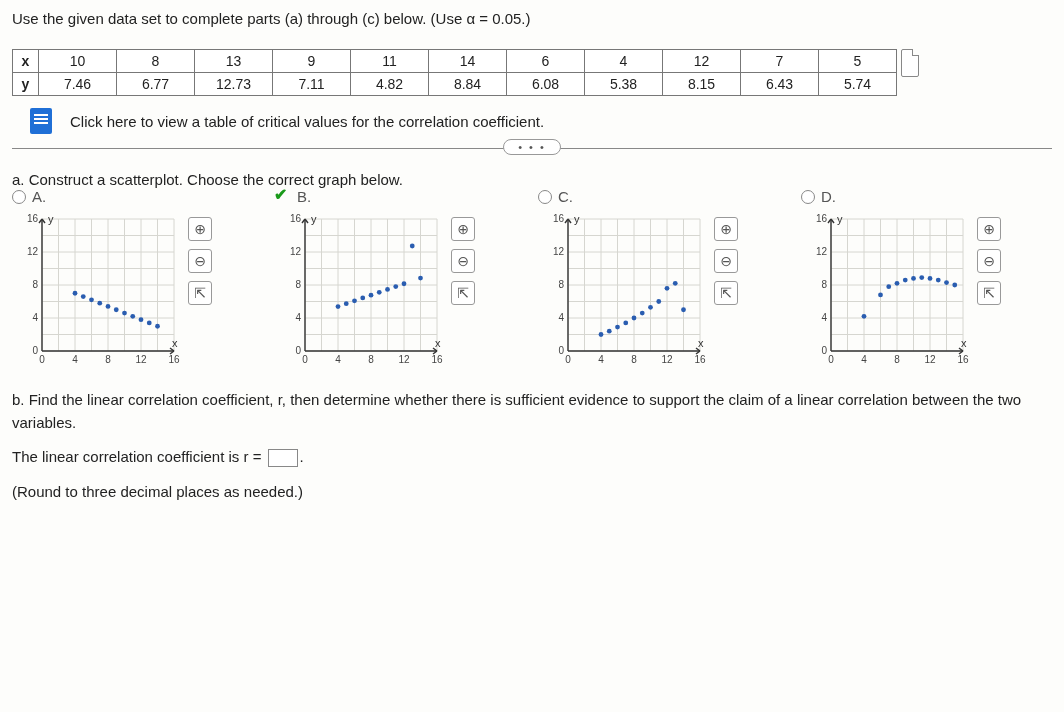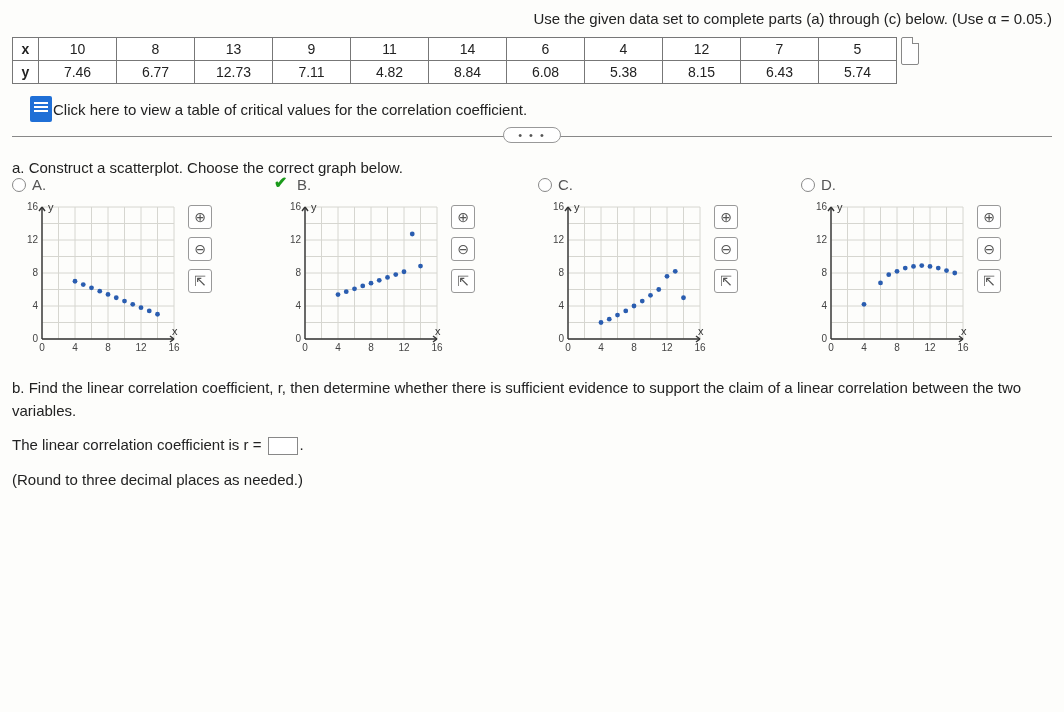--- a/index.html
+++ b/index.html
@@ -1,24 +1,24 @@
 <!DOCTYPE html>
 <html><head>
 <meta charset="utf-8">
 <style>
 * { margin:0; padding:0; box-sizing:border-box; }
 body { font-family: Arial, sans-serif; font-size:15px; color:#222; background:#fdfdfb; padding:10px 12px; width:1064px; }
-.intro { margin-bottom:10px;text-align:right; }
+.intro { margin-bottom:22px; }
 .table-wrap { display:flex; align-items:stretch; margin-bottom:12px; }
 table { border-collapse:collapse; }
 td { border:1px solid #777; text-align:center; padding:3px 20px; background:#fff; font-size:14px; min-width:78px; }
 td.hdr { font-weight:bold; min-width:26px; width:26px; padding:3px 6px; }
 .copy-ic { width:18px; height:28px; border:1px solid #888; border-radius:2px; margin-left:4px; align-self:flex-start; background:#fff; position:relative; }
 .copy-ic:before{content:"";position:absolute;right:-1px;top:-1px;width:6px;height:6px;border-left:1px solid #888;border-bottom:1px solid #888;background:#fdfdfb;}
-.link-row { display:flex; align-items:center; gap:1px; margin:8px 0 14px 18px; }
+.link-row { display:flex; align-items:center; gap:18px; margin:8px 0 14px 18px; }
 .doc-icon { width:22px; height:26px; background:#1f6fd6; border-radius:2px; position:relative; }
 .doc-icon:after{content:"";position:absolute;left:4px;top:6px;right:4px;height:2px;background:#fff;box-shadow:0 4px 0 #fff,0 8px 0 #fff;}
 .link-txt { color:#222; }
 hr.rule { border:none; border-top:1px solid #888; margin:6px 0 2px 0; }
 .dots-wrap { display:flex; justify-content:center; margin:-12px 0 8px 0; }
 .dots-pill { border:1px solid #999; border-radius:10px; padding:1px 14px; background:#fff; font-size:11px; letter-spacing:2px; color:#555;}
 .qrow { margin:16px 0 0 0; }
 .choices { display:flex; gap:12px; margin-bottom:18px; }
 .choice { flex:1; }
 .choice-h { display:flex; align-items:center; gap:6px; margin-bottom:6px; color:#555;}

